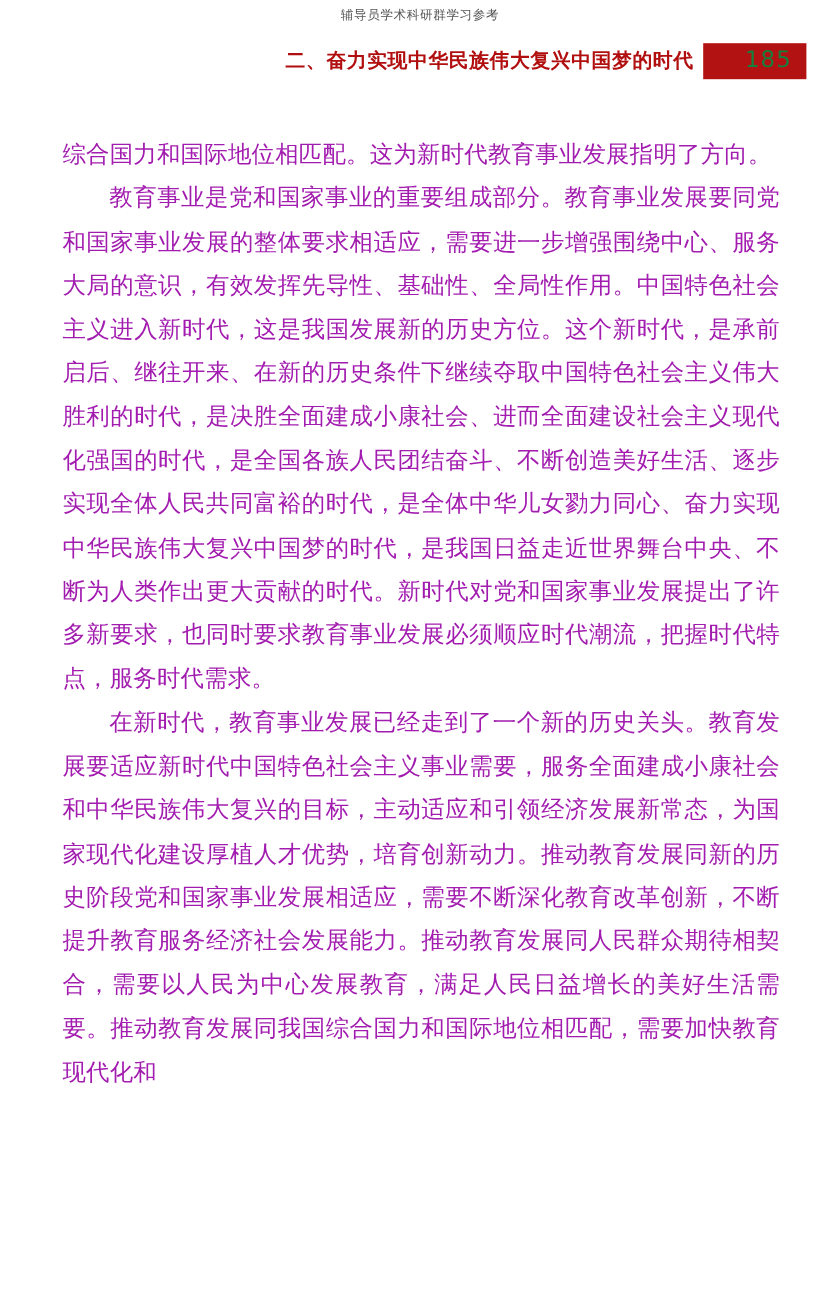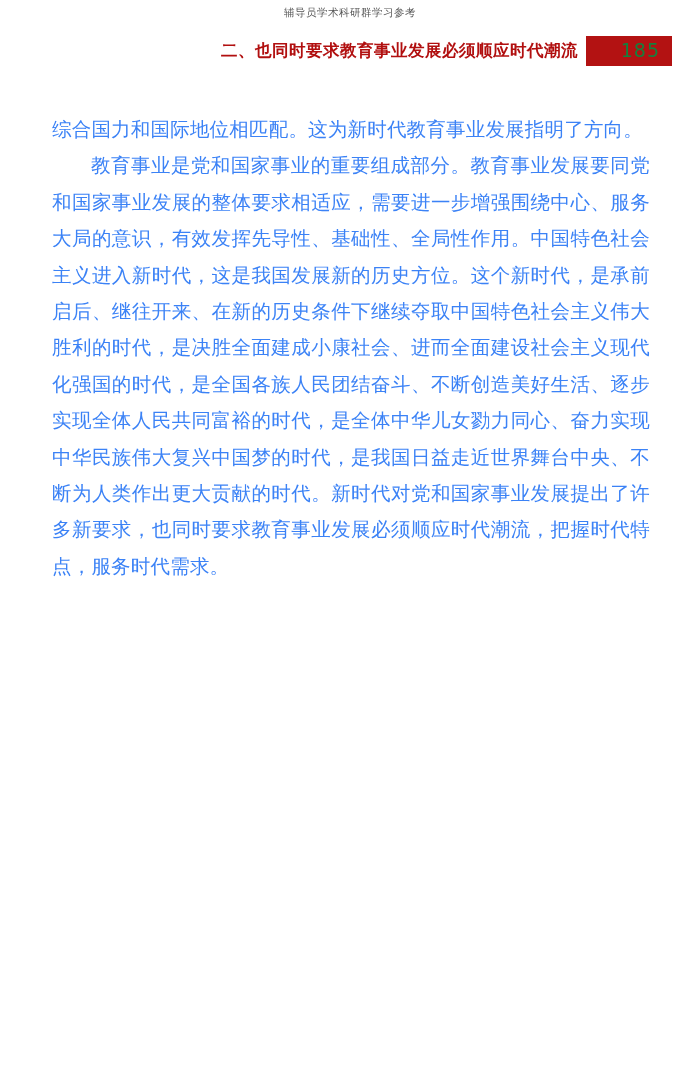--- a/index.html
+++ b/index.html
@@ -90,39 +90,40 @@
     left: 52px;
     width: 598px;
   }
   .body-text p {
     margin: 0 0 0 0;
     font-size: 19.5px;
     line-height: 36.4px;
     text-align: justify;
     text-justify: inter-ideograph;
     letter-spacing: 0.2px;
-    color: #3b82f6;
+    color: #a21caf;
   }
   .body-text p.indent {
     text-indent: 2em;
   }
 </style>
 </head>
 <body>
 
 <div class="page">
 
   <div class="watermark">辅导员学术科研群学习参考</div>
 
   <div class="header">
-    <div class="chapter-title">二、也同时要求教育事业发展必须顺应时代潮流</div>
+    <div class="chapter-title">二、奋力实现中华民族伟大复兴中国梦的时代</div>
     <div class="page-tab"></div>
     <div class="page-number">185</div>
   </div>
 
   <div class="header-rule"></div>
 
   <div class="body-text">
     <p>综合国力和国际地位相匹配。这为新时代教育事业发展指明了方向。</p>
     <p class="indent">教育事业是党和国家事业的重要组成部分。教育事业发展要同党和国家事业发展的整体要求相适应，需要进一步增强围绕中心、服务大局的意识，有效发挥先导性、基础性、全局性作用。中国特色社会主义进入新时代，这是我国发展新的历史方位。这个新时代，是承前启后、继往开来、在新的历史条件下继续夺取中国特色社会主义伟大胜利的时代，是决胜全面建成小康社会、进而全面建设社会主义现代化强国的时代，是全国各族人民团结奋斗、不断创造美好生活、逐步实现全体人民共同富裕的时代，是全体中华儿女勠力同心、奋力实现中华民族伟大复兴中国梦的时代，是我国日益走近世界舞台中央、不断为人类作出更大贡献的时代。新时代对党和国家事业发展提出了许多新要求，也同时要求教育事业发展必须顺应时代潮流，把握时代特点，服务时代需求。</p>
+    <p class="indent">在新时代，教育事业发展已经走到了一个新的历史关头。教育发展要适应新时代中国特色社会主义事业需要，服务全面建成小康社会和中华民族伟大复兴的目标，主动适应和引领经济发展新常态，为国家现代化建设厚植人才优势，培育创新动力。推动教育发展同新的历史阶段党和国家事业发展相适应，需要不断深化教育改革创新，不断提升教育服务经济社会发展能力。推动教育发展同人民群众期待相契合，需要以人民为中心发展教育，满足人民日益增长的美好生活需要。推动教育发展同我国综合国力和国际地位相匹配，需要加快教育现代化和</p>
   </div>
 
 </div>
 
 </body></html>

